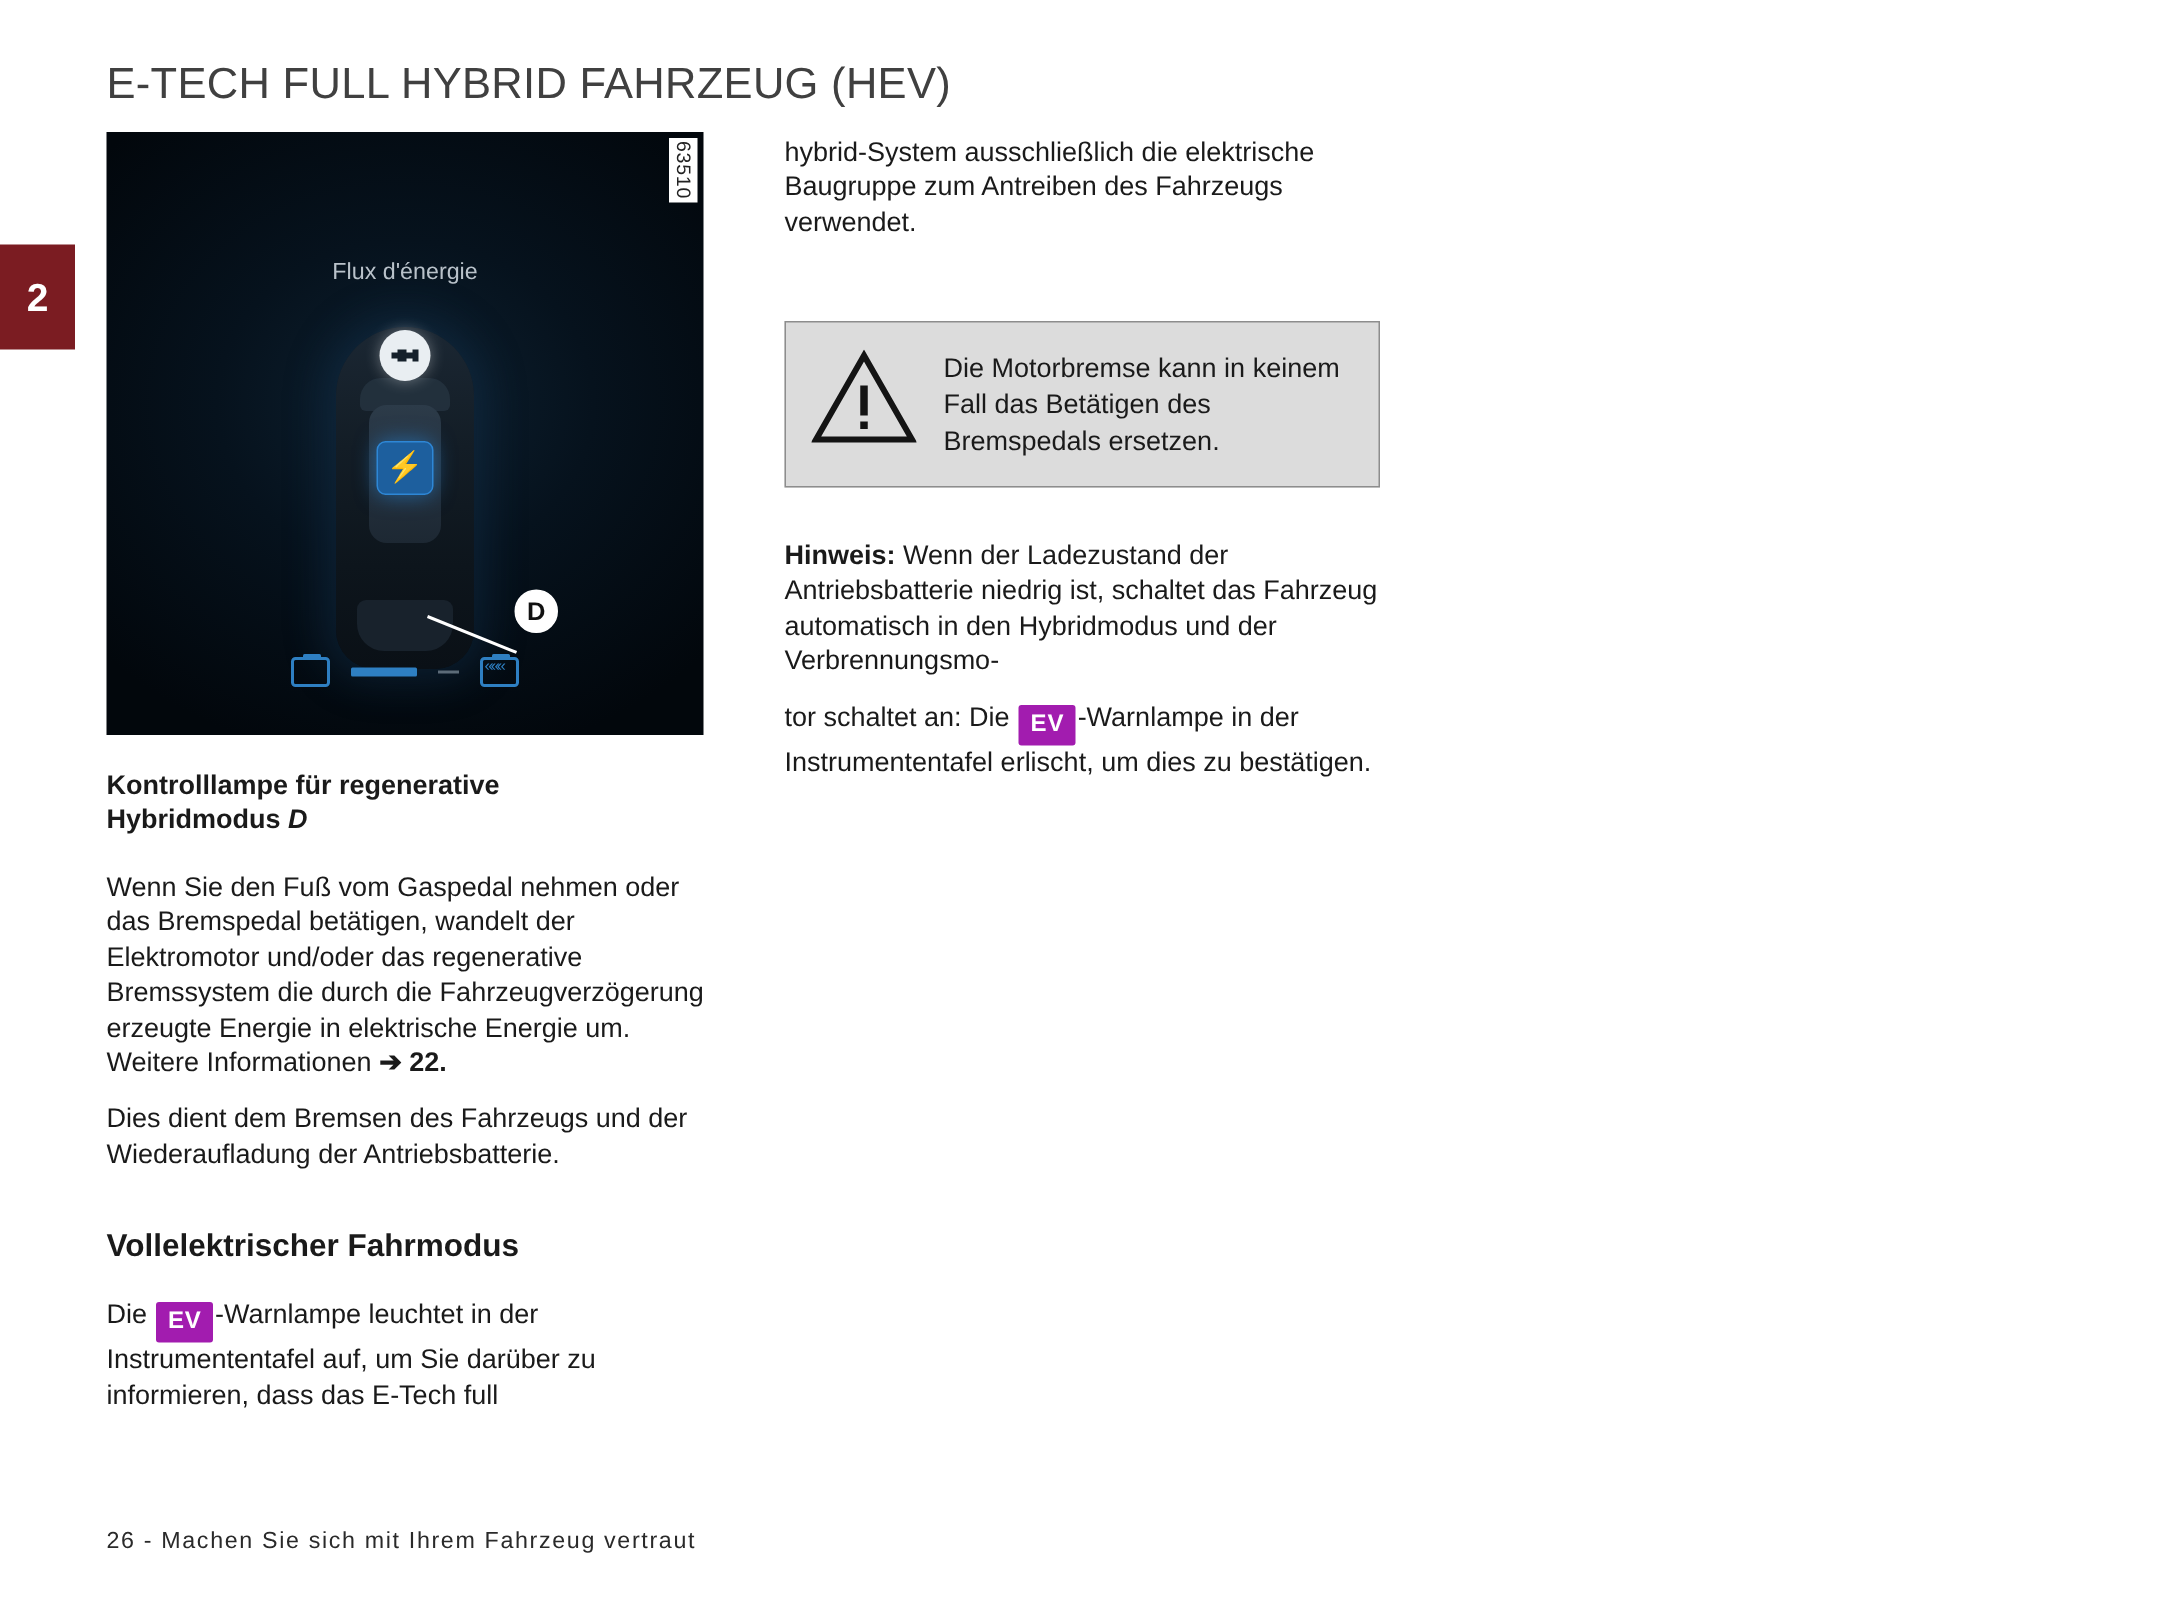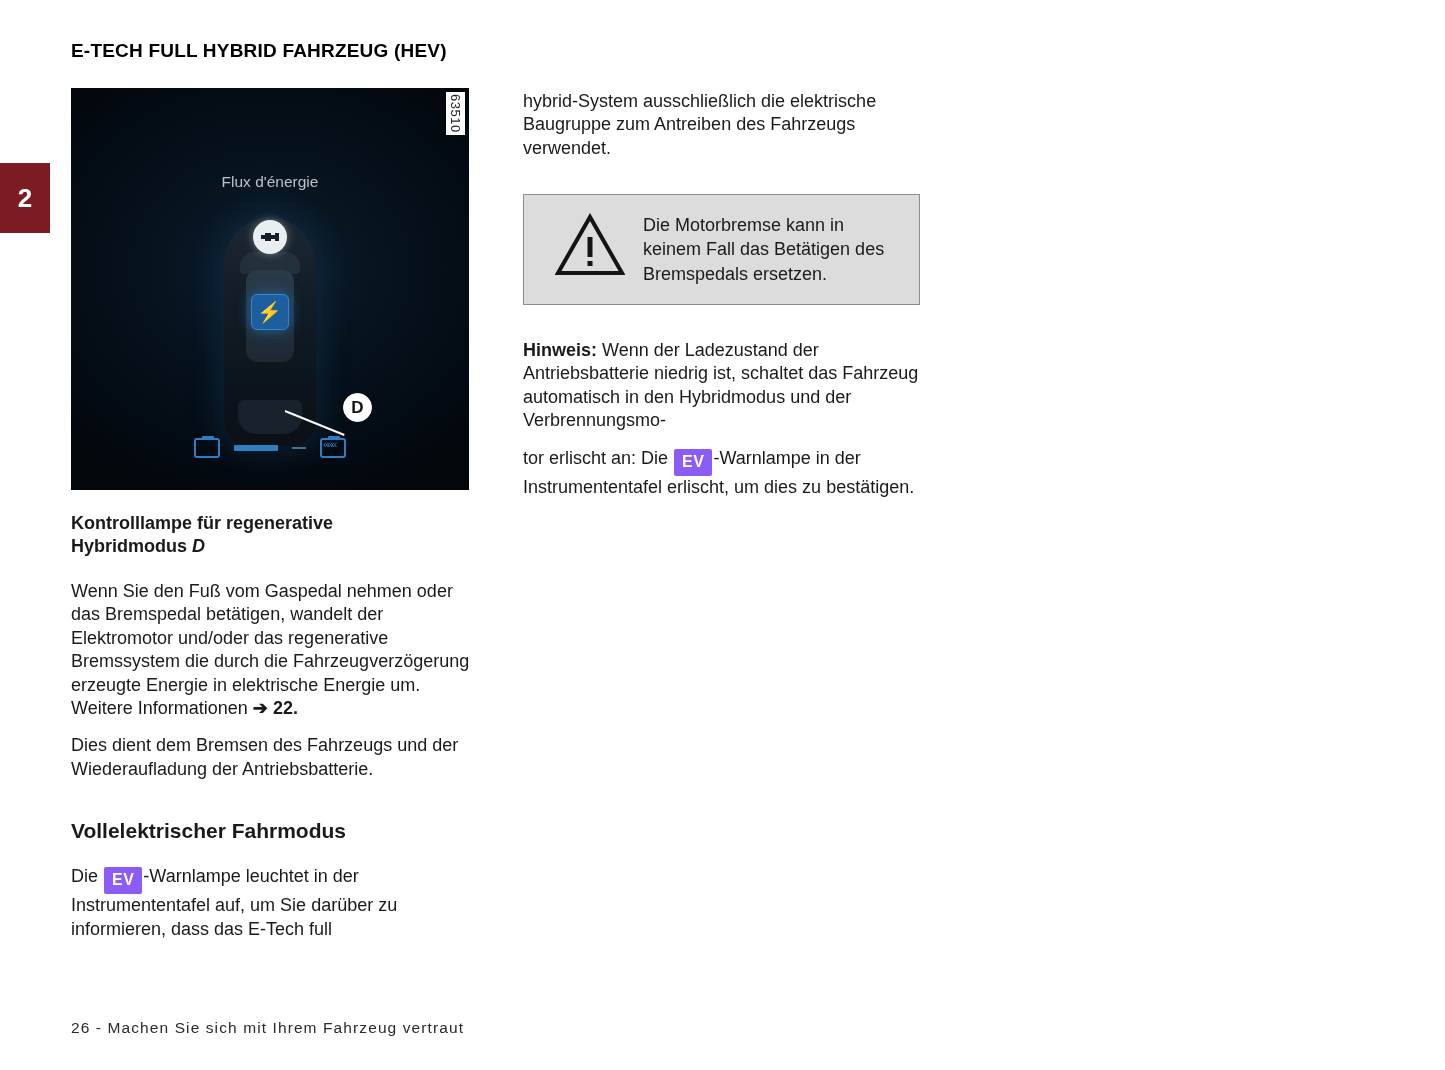--- a/index.html
+++ b/index.html
@@ -28,24 +28,24 @@
     justify-content: center;
     font-size: 26px;
     font-weight: bold;
   }
 
   
   .page-title {
     position: absolute;
     left: 71px;
     top: 40px;
-    font-size: 19px;
-    font-weight: bold;
+    font-size: 29px;
+    font-weight: normal;
     letter-spacing: 0.2px;
-    color: #000000;
+    color: #404040;
     white-space: nowrap;
   }
 
   
   .col-left {
     position: absolute;
     left: 71px;
     top: 88px;
     width: 400px;
   }
@@ -258,41 +258,41 @@
     font-size: 18px;
     line-height: 1.30;
     margin: 0 0 14px 0;
   }
   .bold { font-weight: bold; }
   .arrow { font-weight: bold; }
 
   
   .ev-chip {
     display: inline-block;
-    background: #8b5cf6;
+    background: #a21caf;
     color: #ffffff;
     font-size: 16px;
     font-weight: bold;
     line-height: 1;
     padding: 5px 8px 6px 8px;
     border-radius: 2px;
     vertical-align: -3px;
     margin: 0 1px;
     letter-spacing: 0.5px;
   }
 
   
   .warn-box {
     border: 1px solid #8d8d8d;
     background: #dcdcdc;
-    padding: 18px 16px 18px 31px;
+    padding: 18px 16px 18px 17px;
     display: flex;
     gap: 18px;
     align-items: flex-start;
-    margin: 34px 0 34px 0;
+    margin: 54px 0 34px 0;
     width: 397px;
   }
   .warn-tri {
     flex: 0 0 auto;
     width: 70px;
     height: 64px;
     position: relative;
   }
   .warn-text {
     font-size: 18px;
@@ -384,17 +384,17 @@
       </svg>
     </div>
     <div class="warn-text">Die Motorbremse kann in keinem Fall das Betätigen des Bremspedals ersetzen.</div>
   </div>
 
   <p class="body">
     <span class="bold">Hinweis:</span><span> Wenn der Ladezustand der Antriebsbatterie niedrig ist, schaltet das Fahrzeug automatisch in den Hybridmodus und der Verbrennungsmo-</span>
   </p>
 
   <p class="body">
-    <span>tor erlischt an: Die </span><span class="ev-chip">EV</span><span>-Warnlampe in der Instrumententafel erlischt, um dies zu bestätigen.</span>
+    <span>tor schaltet an: Die </span><span class="ev-chip">EV</span><span>-Warnlampe in der Instrumententafel erlischt, um dies zu bestätigen.</span>
   </p>
 </div>
 
 <div class="footer">26 - Machen Sie sich mit Ihrem Fahrzeug vertraut</div>
 
 </body></html>

